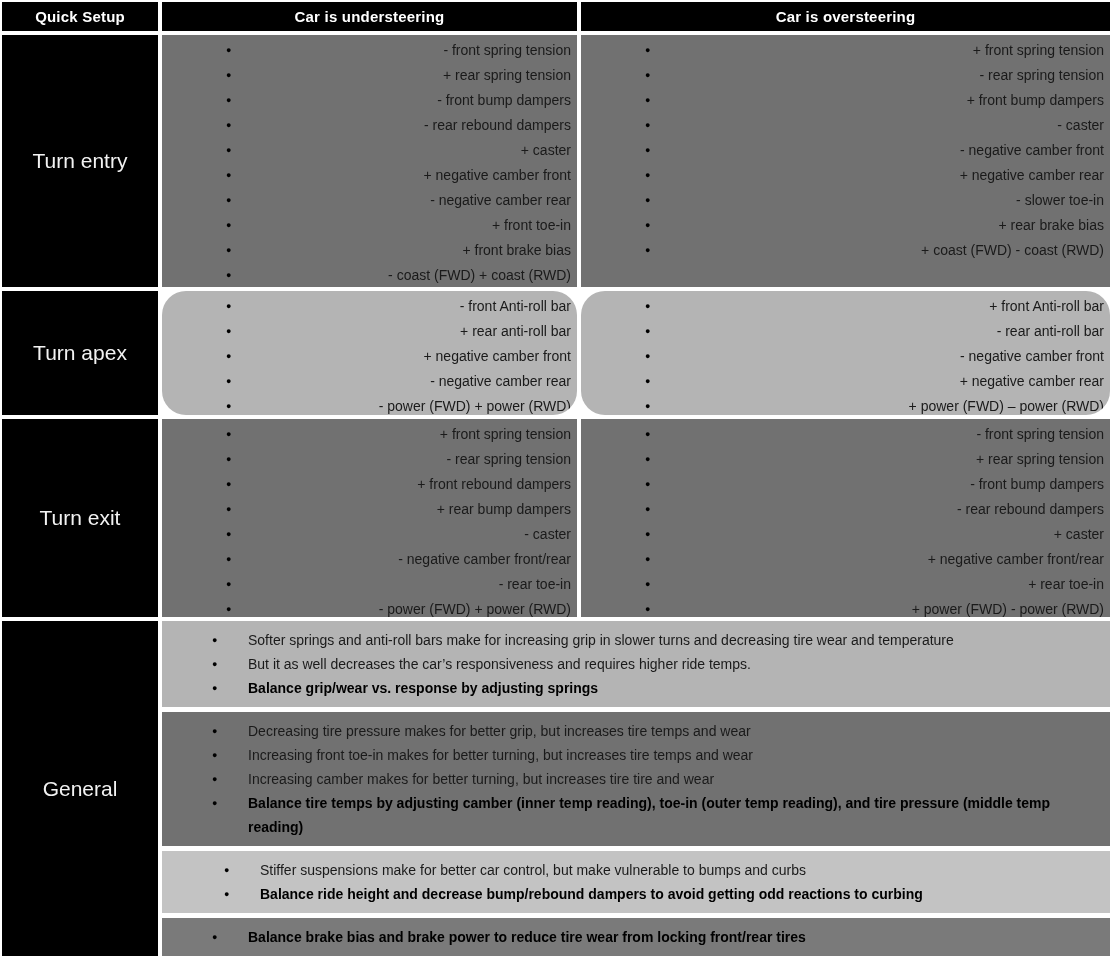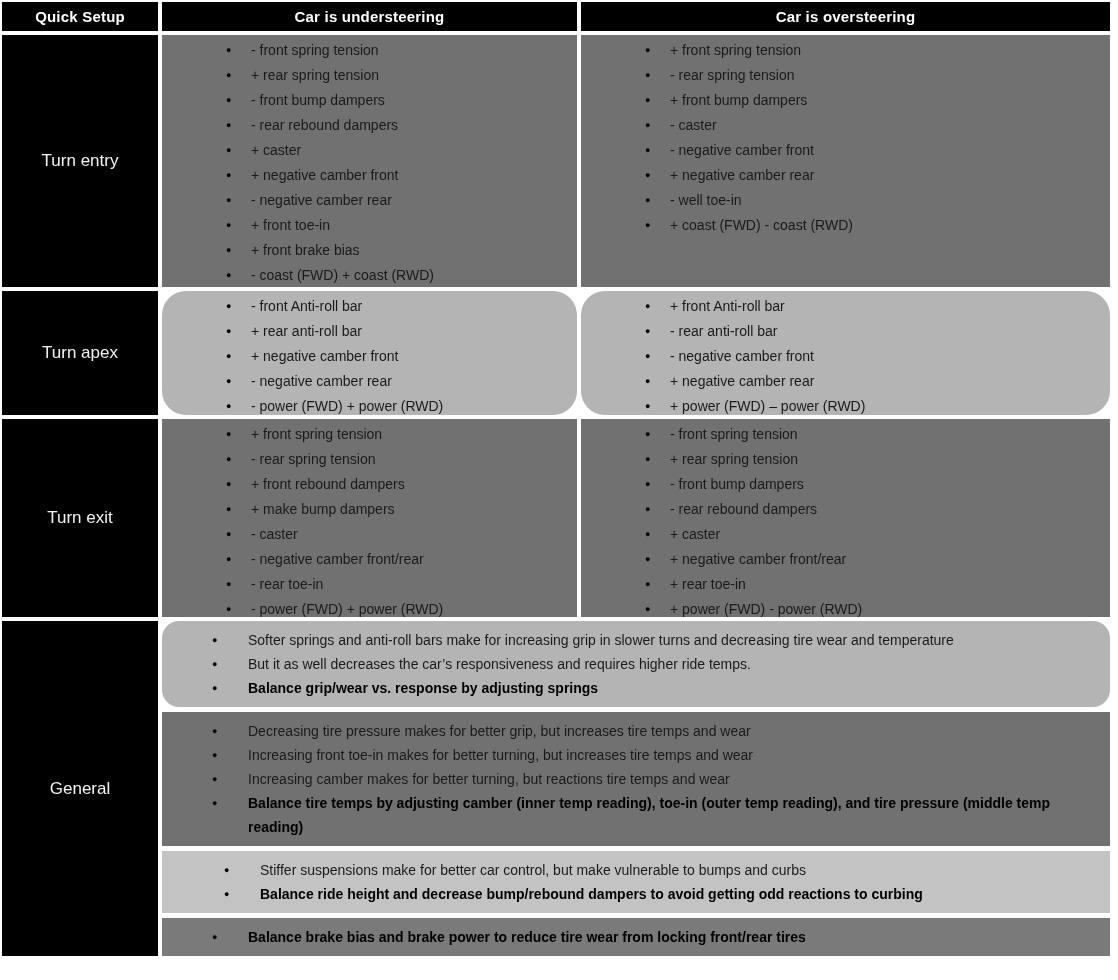--- a/index.html
+++ b/index.html
@@ -31,44 +31,44 @@
   }
   .hcell{
     background:var(--header-bg);
     color:var(--header-text);
     font-weight:bold;font-size:15px;
     display:flex;align-items:center;justify-content:center;
     letter-spacing:.2px;
   }
   .label-cell{
     background:var(--label-bg);
-    color:#f2f2f2;font-size:17px;
+    color:#f2f2f2;font-size:21px;
     display:flex;align-items:center;justify-content:center;
   }
   .cell{overflow:hidden;}
   .cell.dark{background:var(--dark-cell);}
   .cell.light{background:var(--light-cell);border-radius:24px;}
   ul{margin:0;padding:3px 6px 3px 0;list-style:none;}
   li{
     position:relative;
     font-size:14px;line-height:25px;
     white-space:nowrap;
   }
-  .turn-list li{padding-left:89px;}
+  .turn-list li{padding-left:62px;text-align:right;}
   .turn-list li::before{
     content:"\25CF";
     position:absolute;left:64px;top:0;
     font-size:9px;line-height:25px;color:#000;
   }
   .general-cell{
     display:flex;flex-direction:column;gap:5px;
     background:var(--separator);
   }
   .gblock{padding:4px 10px 4px 0;}
-  .gblock.light{background:var(--light-cell);border-radius:17px;}
+  .gblock.light{background:var(--light-cell);}
   .gblock.dark{background:var(--dark-cell);}
   .gblock.light-alt{background:var(--light-cell-alt);padding-left:12px;}
   .gblock.dark-alt{background:var(--dark-cell-alt);}
   .general-list li{
     padding-left:86px;white-space:normal;
     line-height:24px;max-width:870px;
   }
   .general-list li::before{
     content:"\25CF";
     position:absolute;left:50px;top:0;
@@ -101,21 +101,22 @@
       </ul>
   </div>
   <div class="cell dark">
     <ul class="turn-list">
         <li>+ front spring tension</li>
         <li>- rear spring tension</li>
         <li>+ front bump dampers</li>
         <li>- caster</li>
         <li>- negative camber front</li>
         <li>+ negative camber rear</li>
-        <li>- well toe-in</li>
+        <li>- slower toe-in</li>
+        <li>+ rear brake bias</li>
         <li>+ coast (FWD) - coast (RWD)</li>
       </ul>
   </div>
 
   <div class="label-cell">Turn apex</div>
   <div class="cell light">
     <ul class="turn-list">
         <li>- front Anti-roll bar</li>
         <li>+ rear anti-roll bar</li>
         <li>+ negative camber front</li>
@@ -132,21 +133,21 @@
         <li>+ power (FWD) – power (RWD)</li>
       </ul>
   </div>
 
   <div class="label-cell">Turn exit</div>
   <div class="cell dark">
     <ul class="turn-list">
         <li>+ front spring tension</li>
         <li>- rear spring tension</li>
         <li>+ front rebound dampers</li>
-        <li>+ make bump dampers</li>
+        <li>+ rear bump dampers</li>
         <li>- caster</li>
         <li>- negative camber front/rear</li>
         <li>- rear toe-in</li>
         <li>- power (FWD) + power (RWD)</li>
       </ul>
   </div>
   <div class="cell dark">
     <ul class="turn-list">
         <li>- front spring tension</li>
         <li>+ rear spring tension</li>
@@ -165,21 +166,21 @@
       <ul class="general-list">
           <li>Softer springs and anti-roll bars make for increasing grip in slower turns and decreasing tire wear and temperature</li>
           <li>But it as well decreases the car’s responsiveness and requires higher ride temps.</li>
           <li class="bold">Balance grip/wear vs. response by adjusting springs</li>
         </ul>
     </div>
     <div class="gblock dark">
       <ul class="general-list">
           <li>Decreasing tire pressure makes for better grip, but increases tire temps and wear</li>
           <li>Increasing front toe-in makes for better turning, but increases tire temps and wear</li>
-          <li>Increasing camber makes for better turning, but reactions tire temps and wear</li>
+          <li>Increasing camber makes for better turning, but increases tire tire and wear</li>
           <li class="bold">Balance tire temps by adjusting camber (inner temp reading), toe-in (outer temp reading), and tire pressure (middle temp reading)</li>
         </ul>
     </div>
     <div class="gblock light-alt">
       <ul class="general-list">
           <li>Stiffer suspensions make for better car control, but make vulnerable to bumps and curbs</li>
           <li class="bold">Balance ride height and decrease bump/rebound dampers to avoid getting odd reactions to curbing</li>
         </ul>
     </div>
     <div class="gblock dark-alt" style="flex:1;">

